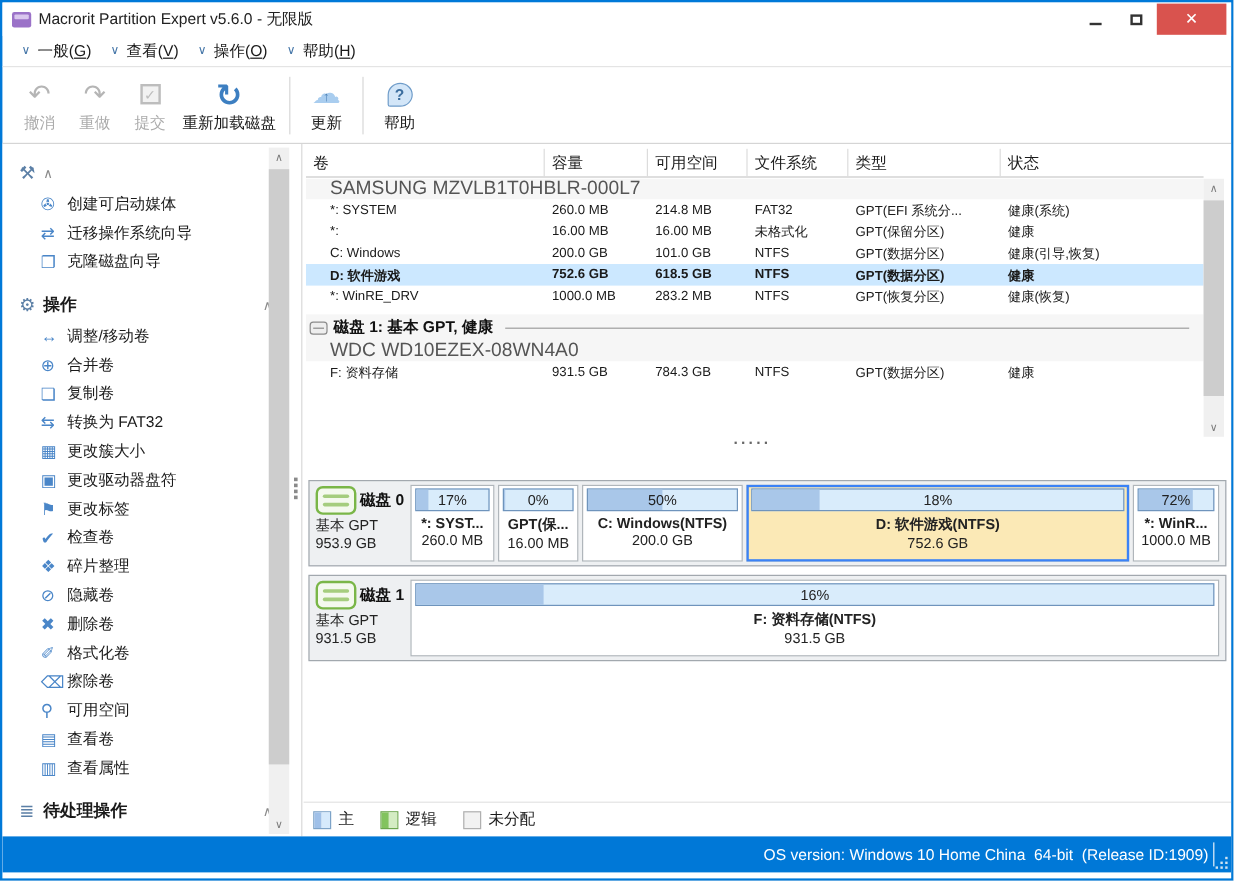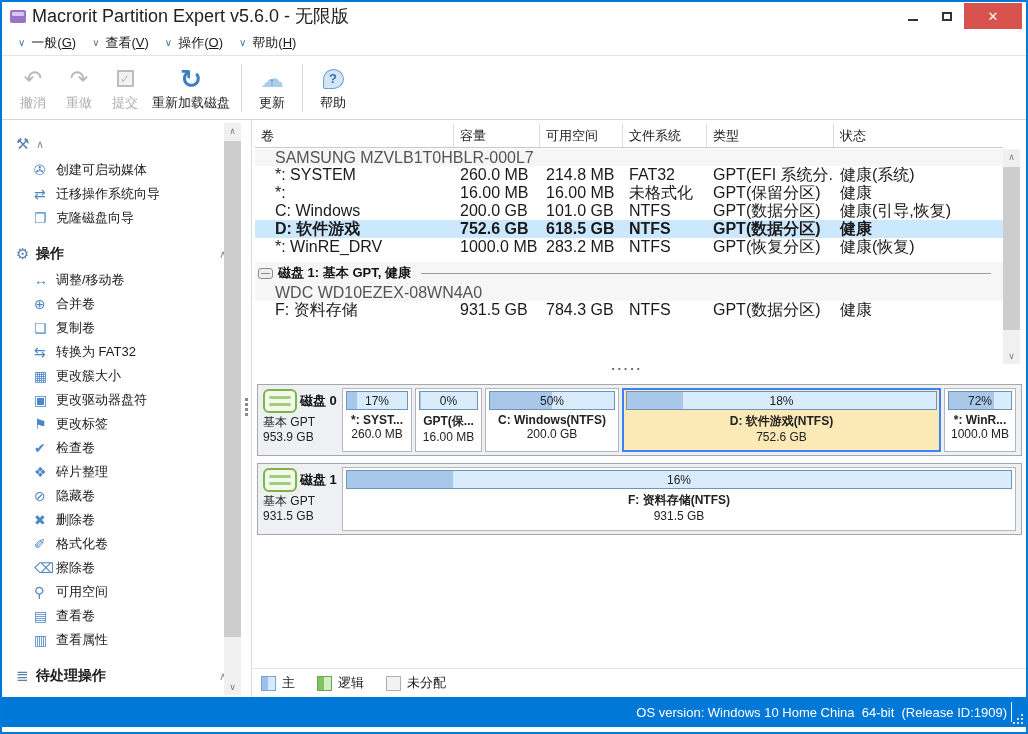--- a/index.html
+++ b/index.html
@@ -9,21 +9,21 @@
     position:relative; width:1028px; height:734px;
     border:2px solid #0079d8; background:#fff; overflow:hidden;
   }
   
   .titlebar{ position:absolute; left:0; top:0; right:0; height:28px;
     display:flex; align-items:center; padding-left:8px; background:#fff; }
   .app-icon{ width:16px; height:13px; background:#9b72c8; border-radius:2px;
     position:relative; margin-right:6px; flex:none; }
   .app-icon:before{ content:""; position:absolute; left:2px; top:2px; right:2px; height:4px;
     background:#d9c6ee; border-radius:1px; }
-  .title-text{ font-size:18px; color:#222; }
+  .title-text{ font-size:13px; color:#222; }
   .win-controls{ margin-left:auto; display:flex; align-items:center; height:100%; }
   .wc{ width:34px; height:26px; display:flex; align-items:center; justify-content:center; cursor:default; }
   .min-glyph{ width:10px; height:2px; background:#333; margin-top:8px; }
   .max-glyph{ width:10px; height:9px; border:2px solid #333; }
   .wc-close{ width:58px; background:#d9534e; color:#fff; font-size:13px; font-weight:bold; margin-right:4px; }
   
   .menubar{ position:absolute; left:0; top:28px; right:0; height:26px;
     display:flex; align-items:center; padding-left:10px; border-bottom:1px solid #e4e4e4; }
   .menu-item{ display:flex; align-items:center; font-size:13px; color:#1a1a1a; padding:0 10px 0 6px; }
   .chev{ color:#4576a8; font-size:10px; margin-right:6px; }
@@ -76,31 +76,31 @@
   .group-hd{ display:flex; align-items:center; height:22px; background:#f6f6f6; padding-left:3px; }
   .disk-mini{ width:15px; height:11px; border:1px solid #8a8a8a; border-radius:3px;
     background:#eee; position:relative; flex:none; margin-right:5px; }
   .disk-mini:before{ content:""; position:absolute; left:2px; right:2px; top:4px; height:1px; background:#8a8a8a; }
   .group-title{ font-size:13px; font-weight:bold; color:#111; white-space:nowrap; }
   .group-line{ flex:1; border-top:1px solid #9d9d9d; margin:0 12px 0 10px; }
   .group-sub{ height:17px; font-size:16px; color:#555; padding-left:20px; background:#f6f6f6;
     display:flex; align-items:center; }
   .trow{ display:grid; grid-template-columns:199px 86px 83px 84px 127px 169px; height:18px; }
   .trow.selected{ background:#cce8ff; font-weight:bold; }
-  .td{ font-size:16px; color:#1a1a1a; white-space:nowrap; overflow:hidden;
+  .td{ font-size:11px; color:#1a1a1a; white-space:nowrap; overflow:hidden;
     display:flex; align-items:center; }
   .td.c0{ padding-left:20px; }
   .td{ padding-left:6px; }
   .group-gap{ height:6px; }
   .hsplit-dots{ position:absolute; left:0; top:244px; width:748px; text-align:center;
     color:#666; font-size:13px; font-weight:bold; letter-spacing:2px; line-height:10px; }
   .table-scrollbar{ position:absolute; left:750px; top:29px; width:17px; height:215px; background:#f0f0f0; }
   .tbl-thumb{ top:18px; height:163px; }
   
-  .bands{ position:absolute; left:4px; top:264px; width:765px; }
+  .bands{ position:absolute; left:4px; top:280px; width:765px; }
   .band{ display:flex; border:1px solid #a2a8ae; background:#eef0f2; height:72px; margin-bottom:7px; }
   .dinfo{ width:82px; flex:none; padding:4px 0 0 5px; }
   .dinfo-top{ display:flex; align-items:center; }
   .disk-green{ width:34px; height:24px; border:2px solid #7ab648; border-radius:6px;
     background:#f4f9ee; position:relative; flex:none; }
   .disk-green:before{ content:""; position:absolute; left:4px; right:4px; top:5px; height:3px;
     background:#a5cd7e; border-radius:2px; }
   .disk-green:after{ content:""; position:absolute; left:4px; right:4px; top:12px; height:3px;
     background:#a5cd7e; border-radius:2px; }
   .dlabel{ font-size:13px; font-weight:bold; color:#111; margin-left:3px; white-space:nowrap; }

